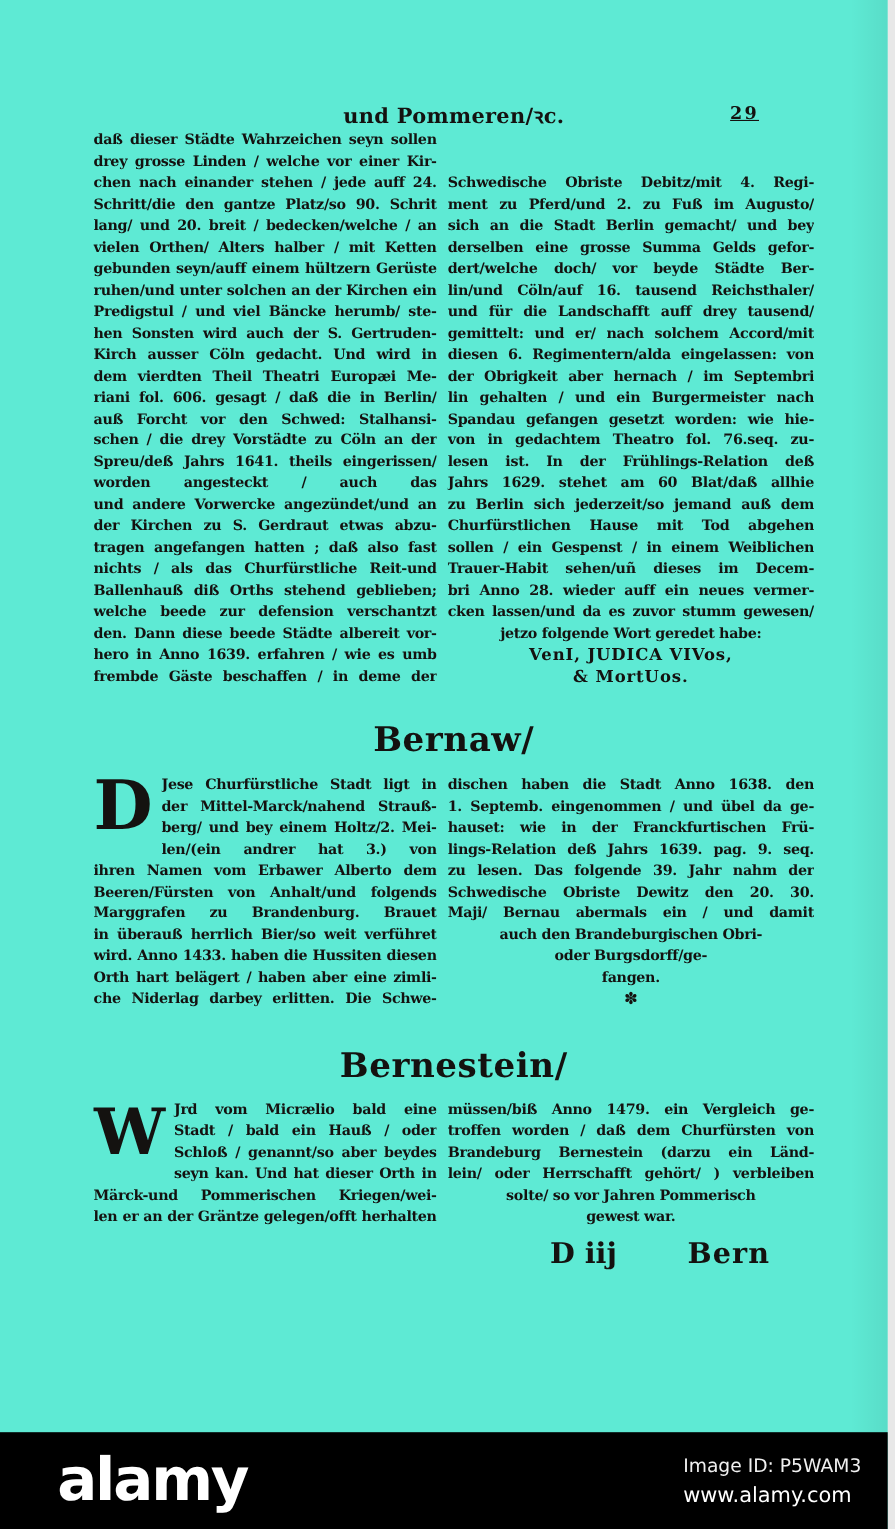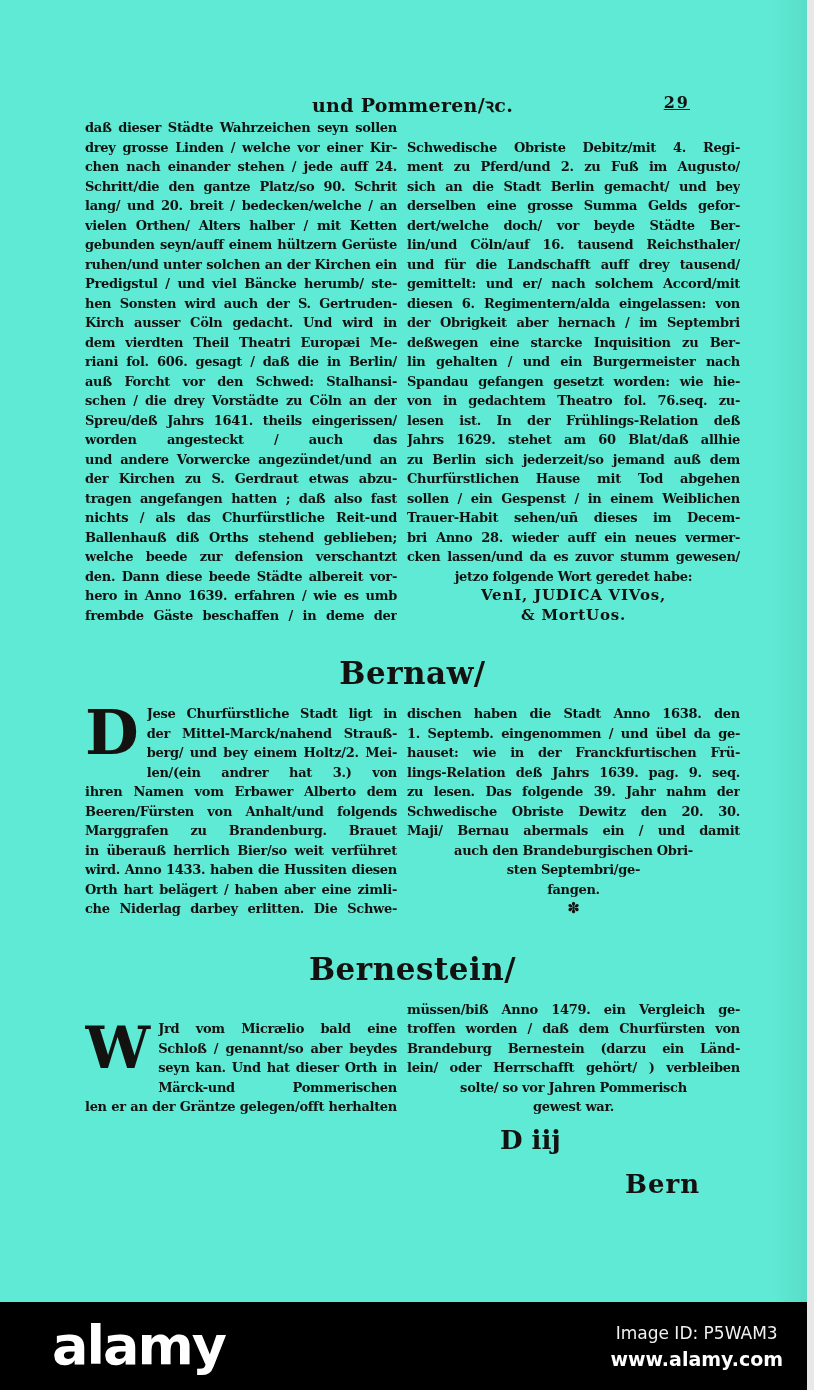--- a/index.html
+++ b/index.html
@@ -45,35 +45,35 @@
   h2.section-heading{
     margin:28px 0 11px 0;text-align:center;font-size:31px;line-height:40px;
     font-weight:700;letter-spacing:0.5px;
   }
   h2.second{margin-top:30px;}
   
   .sigrow{
     position:relative;margin-top:8px;height:40px;
   }
   .sigrow .sig{position:absolute;left:415px;font-size:26px;font-weight:700;}
-  .sigrow .catch{position:absolute;left:540px;font-size:26px;font-weight:700;letter-spacing:1px;margin-top:44px;}
+  .sigrow .catch{position:absolute;left:540px;font-size:26px;font-weight:700;letter-spacing:1px;}
   
   .alamy-bar{
     position:absolute;left:0;bottom:0;width:814px;height:88px;background:#000;
     display:flex;align-items:center;justify-content:space-between;
     padding:0 31px 0 52px;box-sizing:border-box;
     font-family:"DejaVu Sans","Liberation Sans",sans-serif;
     gap:28px;
   }
   .alamy-logo{
     color:#fff;font-weight:700;font-size:54px;letter-spacing:-2px;line-height:88px;
   }
-  .alamy-right{text-align:center;color:#fff;}
+  .alamy-right{text-align:left;color:#fff;}
   .alamy-id{font-size:17px;font-weight:400;color:#f0f0f0;margin-bottom:5px;}
-  .alamy-url{font-size:19px;font-weight:700;color:#fff;text-decoration:none;margin-top:46px;}
+  .alamy-url{font-size:19px;font-weight:400;color:#fff;text-decoration:none;margin-top:46px;}
 </style>
 </head>
 <body>
 
 <div class="sheet">
   <div class="content">
 
     <div class="runhead">
       <span class="title">und Pommeren/ꝛc.</span>
       <span class="pagenum">29</span>
@@ -113,21 +113,20 @@
           <div class="line">Schwedische Obriste Debitz/mit 4. Regi-</div>
           <div class="line">ment zu Pferd/und 2. zu Fuß im Augusto/</div>
           <div class="line">sich an die Stadt Berlin gemacht/ und bey</div>
           <div class="line">derselben eine grosse Summa Gelds gefor-</div>
           <div class="line">dert/welche doch/ vor beyde Städte Ber-</div>
           <div class="line">lin/und Cöln/auf 16. tausend Reichsthaler/</div>
           <div class="line">und für die Landschafft auff drey tausend/</div>
           <div class="line">gemittelt: und er/ nach solchem Accord/mit</div>
           <div class="line">diesen 6. Regimentern/alda eingelassen: von</div>
           <div class="line">der Obrigkeit aber hernach / im Septembri</div>
-          <div class="line">deßwegen eine starcke Inquisition zu Ber-</div>
           <div class="line">lin gehalten / und ein Burgermeister nach</div>
           <div class="line">Spandau gefangen gesetzt worden: wie hie-</div>
           <div class="line">von in gedachtem Theatro fol. 76.seq. zu-</div>
           <div class="line">lesen ist.  In der Frühlings-Relation deß</div>
           <div class="line">Jahrs 1629. stehet am 60 Blat/daß allhie</div>
           <div class="line">zu Berlin sich jederzeit/so jemand auß dem</div>
           <div class="line">Churfürstlichen Hause mit Tod abgehen</div>
           <div class="line">sollen / ein Gespenst / in einem Weiblichen</div>
           <div class="line">Trauer-Habit sehen/uñ dieses im Decem-</div>
           <div class="line">bri Anno 28. wieder auff ein neues vermer-</div>
@@ -160,33 +159,34 @@
       <div class="rule"></div>
       <div class="col right">
           <div class="line">dischen haben die Stadt Anno 1638. den</div>
           <div class="line">1. Septemb. eingenommen / und übel da ge-</div>
           <div class="line">hauset: wie in der Franckfurtischen Frü-</div>
           <div class="line">lings-Relation deß Jahrs 1639. pag. 9. seq.</div>
           <div class="line">zu lesen.  Das folgende 39. Jahr nahm der</div>
           <div class="line">Schwedische Obriste Dewitz den 20. 30.</div>
           <div class="line">Maji/ Bernau abermals ein / und damit</div>
           <div class="line center">auch den Brandeburgischen Obri-</div>
-          <div class="line center">sten Septembri/ge-</div>
+          <div class="line center">oder Burgsdorff/ge-</div>
           <div class="line center">fangen.</div>
           <div class="line center ornament">✽</div>
         </div>
     </section>
 
     <h2 class="section-heading second">Bernestein/</h2>
 
     <section class="two-col">
       <div class="col left">
         <span class="dropcap wide">W</span>
         <div>
             <div class="line">Jrd vom Micrælio bald eine</div>
+            <div class="line">Stadt / bald ein Hauß / oder</div>
             <div class="line">Schloß / genannt/so aber beydes</div>
             <div class="line">seyn kan.  Und hat dieser Orth in den</div>
             <div class="line">Märck-und Pommerischen Kriegen/wei-</div>
             <div class="line">len er an der Gräntze gelegen/offt herhalten</div>
           </div>
       </div>
       <div class="rule"></div>
       <div class="col right">
           <div class="line">müssen/biß Anno 1479. ein Vergleich ge-</div>
           <div class="line">troffen worden / daß dem Churfürsten von</div>

